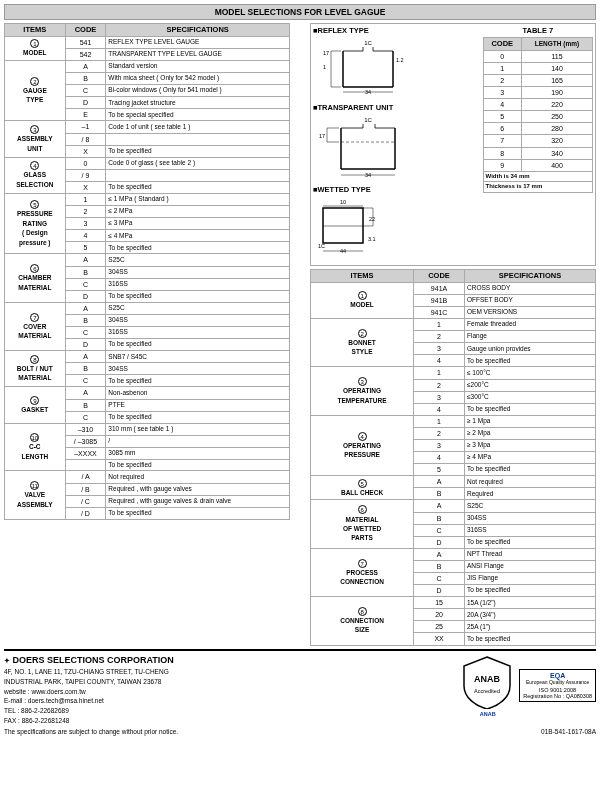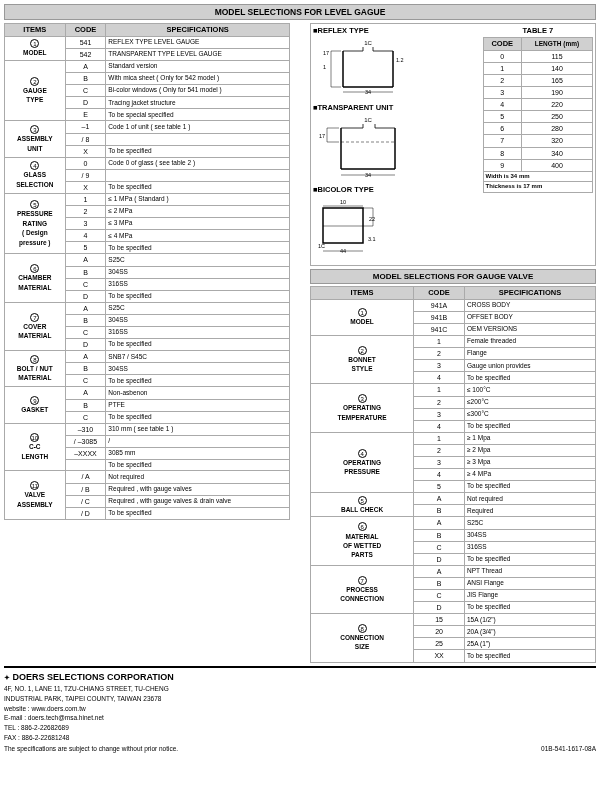--- a/index.html
+++ b/index.html
@@ -374,21 +374,21 @@
                 <text x="6" y="24" font-size="5.5">17</text>
                 <line x1="26" y1="14" x2="14" y2="14" stroke="#000" stroke-width="0.5"></line>
                 <line x1="26" y1="28" x2="14" y2="28" stroke="#000" stroke-width="0.5"></line>
                 <line x1="14" y1="14" x2="14" y2="28" stroke="#000" stroke-width="0.5"></line>
 
                 <text x="55" y="63" font-size="5.5" text-anchor="middle">34</text>
                 <line x1="28" y1="61" x2="82" y2="61" stroke="#000" stroke-width="0.5"></line>
               </svg>
             </div>
 
-            <div class="diagram-title">■BICOLOR TYPE</div>
+            <div class="diagram-title">■WETTED TYPE</div>
             <div>
               <svg width="130" height="65">
 
                 <text x="30" y="8" font-size="5.5" text-anchor="middle">10</text>
                 <line x1="10" y1="10" x2="50" y2="10" stroke="#000" stroke-width="0.5"></line>
 
                 <rect x="10" y="12" width="40" height="35" fill="none" stroke="#000" stroke-width="1.5"></rect>
 
                 <line x1="10" y1="30" x2="50" y2="30" stroke="#000" stroke-width="0.5"></line>
 
@@ -462,21 +462,20 @@
                   </tr>
                   <tr>
                     <td colspan="2" style="font-size: 6px; font-weight: bold;">Thickness is 17 mm</td>
                   </tr>
                 </tbody>
             </table>
           </div>
         </div>
       </div>
 
-      <div class="section-header">MODEL SELECTIONS FOR GAUGE VALVE</div>
 
       <table>
         <thead>
           <tr>
             <th>ITEMS</th>
             <th>CODE</th>
             <th>SPECIFICATIONS</th>
           </tr>
         </thead>
         <tbody id="gauge-valve-body">
@@ -628,20 +627,39 @@
           <span style="font-size:7px;">✦</span>
           <span>DOERS SELECTIONS CORPORATION</span>
         </div>
         <div>4F, NO. 1, LANE 11, TZU-CHIANG STREET, TU-CHENG</div>
         <div>INDUSTRIAL PARK, TAIPEI COUNTY, TAIWAN 23678</div>
         <div>website : www.doers.com.tw</div>
         <div>E-mail : doers.tech@msa.hinet.net</div>
         <div>TEL : 886-2-22682689</div>
         <div>FAX : 886-2-22681248</div>
       </div>
+      <div class="cert-area">
+        <div style="text-align:center;">
+          <svg width="55" height="55">
+
+            <path d="M27,3 L50,12 L50,32 C50,44 38,52 27,55 C16,52 4,44 4,32 L4,12 Z" fill="none" stroke="#000" stroke-width="1.5"></path>
+            <text x="27" y="28" font-size="9" font-weight="bold" text-anchor="middle" fill="#000">ANAB</text>
+            <text x="27" y="39" font-size="5.5" text-anchor="middle" fill="#000">Accredited</text>
+          </svg>
+          <div style="font-size:5.5px; font-weight:bold; color:#0033aa;">ANAB</div>
+        </div>
+        <div style="text-align:center;">
+          <div style="border:1.5px solid #000; padding:2px 3px; font-size:5.5px; text-align:center; background:#fff;">
+            <div style="font-weight:bold; font-size:7px; color:#003399;">EQA</div>
+            <div style="font-size:5px;">European Quality Assurance</div>
+            <div style="margin-top:2px;">ISO 9001:2008</div>
+            <div>Registration No : QA080308</div>
+          </div>
+        </div>
+      </div>
     </div>
     <div class="footer-bottom">
       <div>The specifications are subject to change without prior notice.</div>
       <div>01B-541-1617-08A</div>
     </div>
   </div>
 
 </div>
 
 </body></html>

